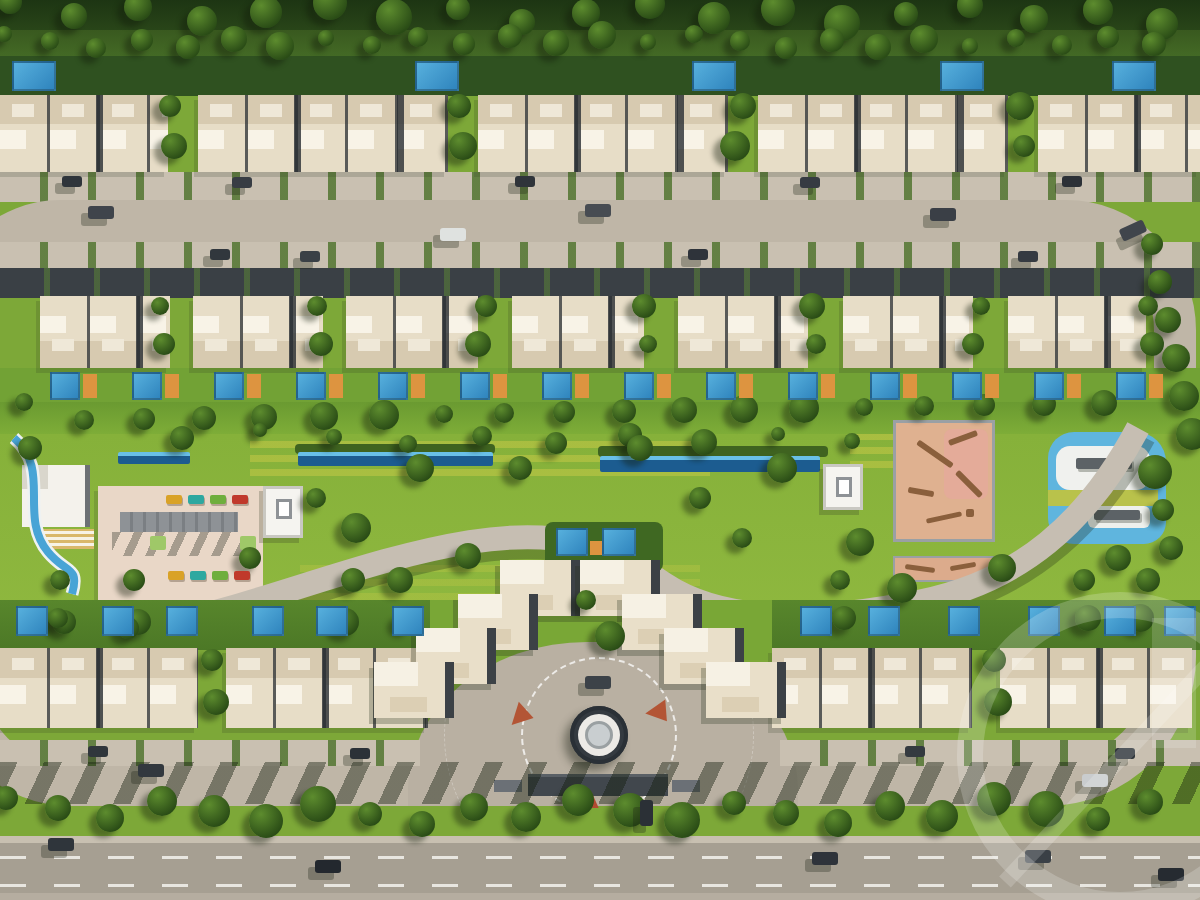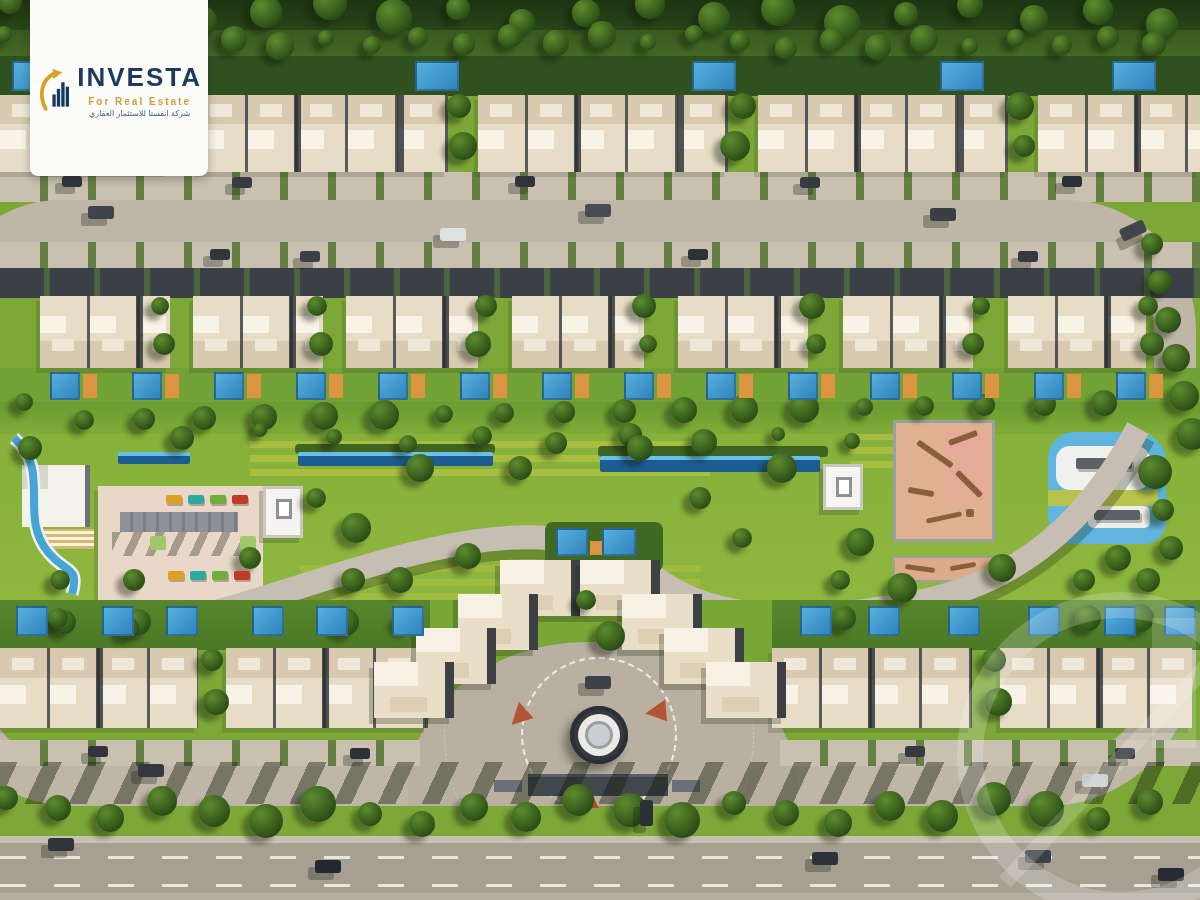--- a/index.html
+++ b/index.html
@@ -612,29 +612,14 @@
       <div class="car" style="position: absolute; left: 1025px; top: 850px; width: 26px; height: 13px; background: rgb(58, 64, 70);"></div>
       <div class="car" style="position: absolute; left: 1158px; top: 868px; width: 26px; height: 13px; background: rgb(38, 43, 49);"></div>
     </div>
 
   <svg class="overlay" width="1200" height="900" viewBox="0 0 1200 900">
     <circle cx="1120" cy="755" r="150" fill="none" stroke="rgba(255,255,255,.2)" stroke-width="26"></circle>
     <line x1="1005" y1="882" x2="1242" y2="628" stroke="rgba(255,255,255,.18)" stroke-width="16"></line>
     <rect x="1152" y="618" width="44" height="130" fill="rgba(255,255,255,.16)"></rect>
   </svg>
 
-  <div class="z" id="logoCard">
-    <svg width="54" height="72" viewBox="0 0 60 80">
-      <path d="M14,74 C2,52 4,22 30,10" fill="none" stroke="#d9a227" stroke-width="7" stroke-linecap="round"></path>
-      <polygon points="26,2 44,8 28,20" fill="#d9a227"></polygon>
-      <rect x="26" y="48" width="6" height="22" fill="#17395f"></rect>
-      <rect x="34" y="38" width="6" height="32" fill="#17395f"></rect>
-      <rect x="42" y="26" width="6" height="44" fill="#17395f"></rect>
-      <rect x="50" y="34" width="6" height="36" fill="#17395f"></rect>
-    </svg>
-    <div id="lgText">
-      <div id="lgBrand">INVESTA</div>
-      <div id="lgTag">For Real Estate</div>
-      <div id="lgAr" dir="rtl">شركة انفستا للاستثمار العقاري</div>
-    </div>
-  </div>
 
 </div>
 
 </body></html>

